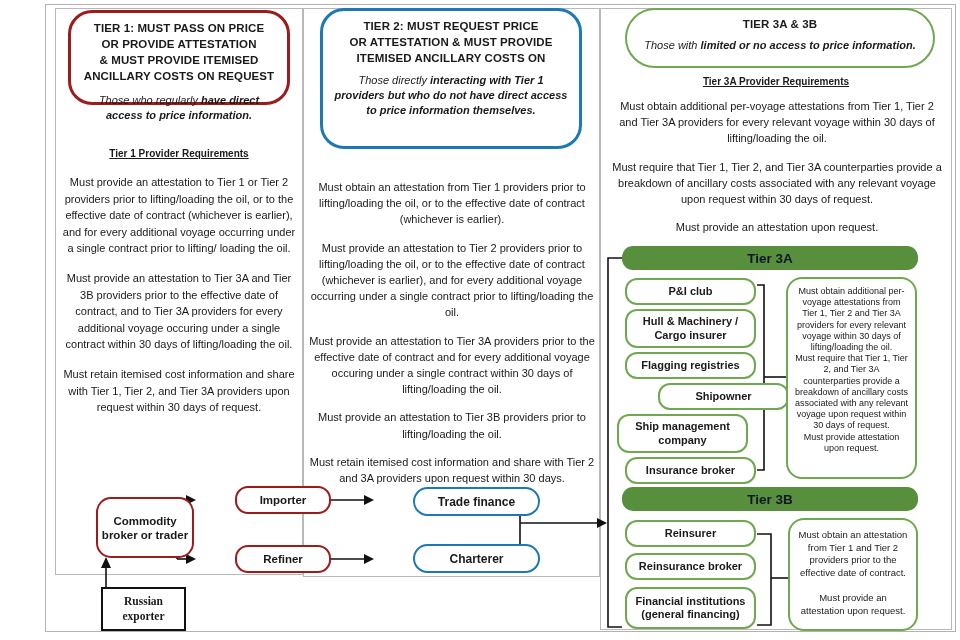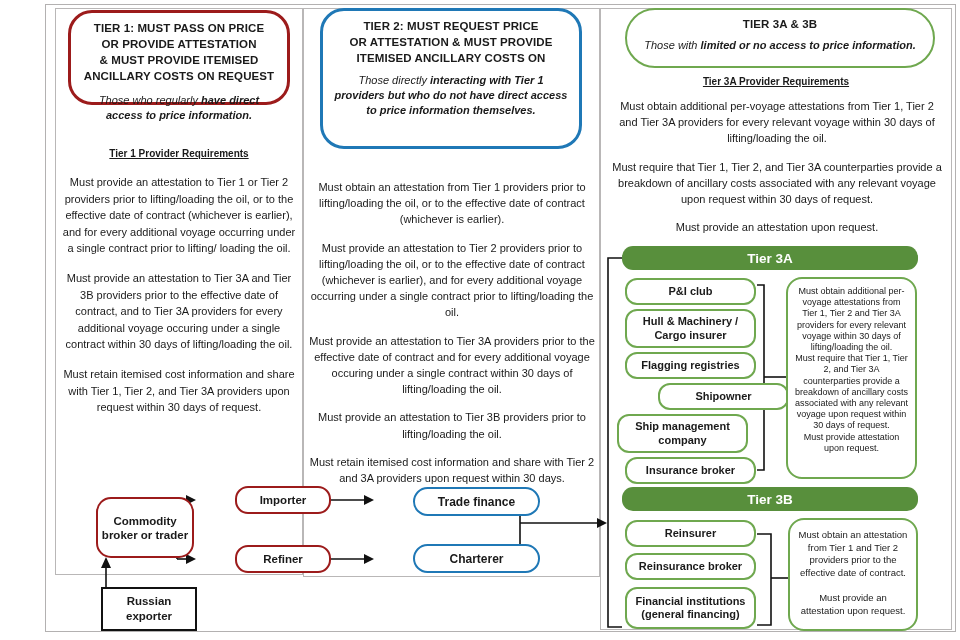--- a/index.html
+++ b/index.html
@@ -28,21 +28,21 @@
   .c3p .para{line-height:16.2px;margin-bottom:12px;}
 
   
   .node{display:flex;align-items:center;justify-content:center;text-align:center;
         font-weight:bold;background:#fff;border-radius:13px;margin-left:38px;}
   .node-red{border:2.5px solid #9c1b1b;font-size:11.5px;line-height:14px;}
   .node-blue{border:2.5px solid #1f78b6;font-size:12px;}
   .node-black{border:2px solid #111;border-radius:0;font-size:11.5px;line-height:15px;}
 
   
-  .banner{background:#588f3c;border-radius:11px;color:#ffffff;font-weight:bold;font-size:13.5px;
+  .banner{background:#588f3c;border-radius:11px;color:#0f172a;font-weight:bold;font-size:13.5px;
           display:flex;align-items:center;justify-content:center;}
   .gbox{border:2px solid #6fa84f;border-radius:12px;background:#fff;display:flex;align-items:center;
         justify-content:center;text-align:center;font-weight:bold;font-size:11px;line-height:13.5px;padding:0 4px;}
   .gnote{border:2px solid #6fa84f;border-radius:16px;background:#fff;text-align:center;}
   .gnote3a{font-size:9px;line-height:11.2px;padding:7px 6px;}
   .gnote3b{font-size:9.5px;line-height:12.6px;padding:9px 6px;}
   .gnote p{margin:0;}
   .gnote3b p + p{margin-top:13px;}
 </style>
 </head>
@@ -100,21 +100,21 @@
   </div>
   <div class="abs req-head" style="left:55px;top:148px;width:248px;">Tier 1 Provider Requirements</div>
   <div class="abs paras c1p" style="left:60px;top:174px;width:238px;">
     <p class="para">Must provide an attestation to Tier 1 or Tier 2 providers prior to lifting/loading the oil, or to the effective date of contract (whichever is earlier), and for every additional voyage occurring under a single contract prior to lifting/ loading the oil.</p>
     <p class="para">Must provide an attestation to Tier 3A and Tier 3B providers prior to the effective date of contract, and to Tier 3A providers for every additional voyage occuring under a single contract within 30 days of lifting/loading the oil.</p>
     <p class="para">Must retain itemised cost information and share with Tier 1, Tier 2, and Tier 3A providers upon request within 30 days of request.</p>
   </div>
   <div class="abs node node-red" style="left:58px;top:497px;width:98px;height:61px;border-radius:15px;">Commodity broker or trader</div>
   <div class="abs node node-red" style="left:197px;top:486px;width:96px;height:28px;">Importer</div>
   <div class="abs node node-red" style="left:197px;top:545px;width:96px;height:28px;">Refiner</div>
-  <div class="abs node node-black" style="left:63px;top:587px;width:96px;height:44px;">Russian exporter</div>
+  <div class="abs node node-black" style="left:63px;top:587px;width:85px;height:44px;font-family:Liberation Serif, serif;">Russian exporter</div>
 
   <div class="abs hdr hdr-blue" style="left:320px;top:8px;width:262px;height:141px;">
     <div class="hdr-title">TIER 2: MUST REQUEST PRICE</div>
     <div class="hdr-title">OR ATTESTATION &amp; MUST PROVIDE</div>
     <div class="hdr-title">ITEMISED ANCILLARY COSTS ON</div>
     <div class="hdr-sub" style="margin-top:7px;"><span>Those directly</span>
       <b>interacting with Tier 1 providers but who do not have direct access to price information themselves.</b></div>
   </div>
   <div class="abs paras c2p" style="left:307px;top:179px;width:290px;">
     <p class="para">Must obtain an attestation from Tier 1 providers prior to lifting/loading the oil, or to the effective date of contract (whichever is earlier).</p>

